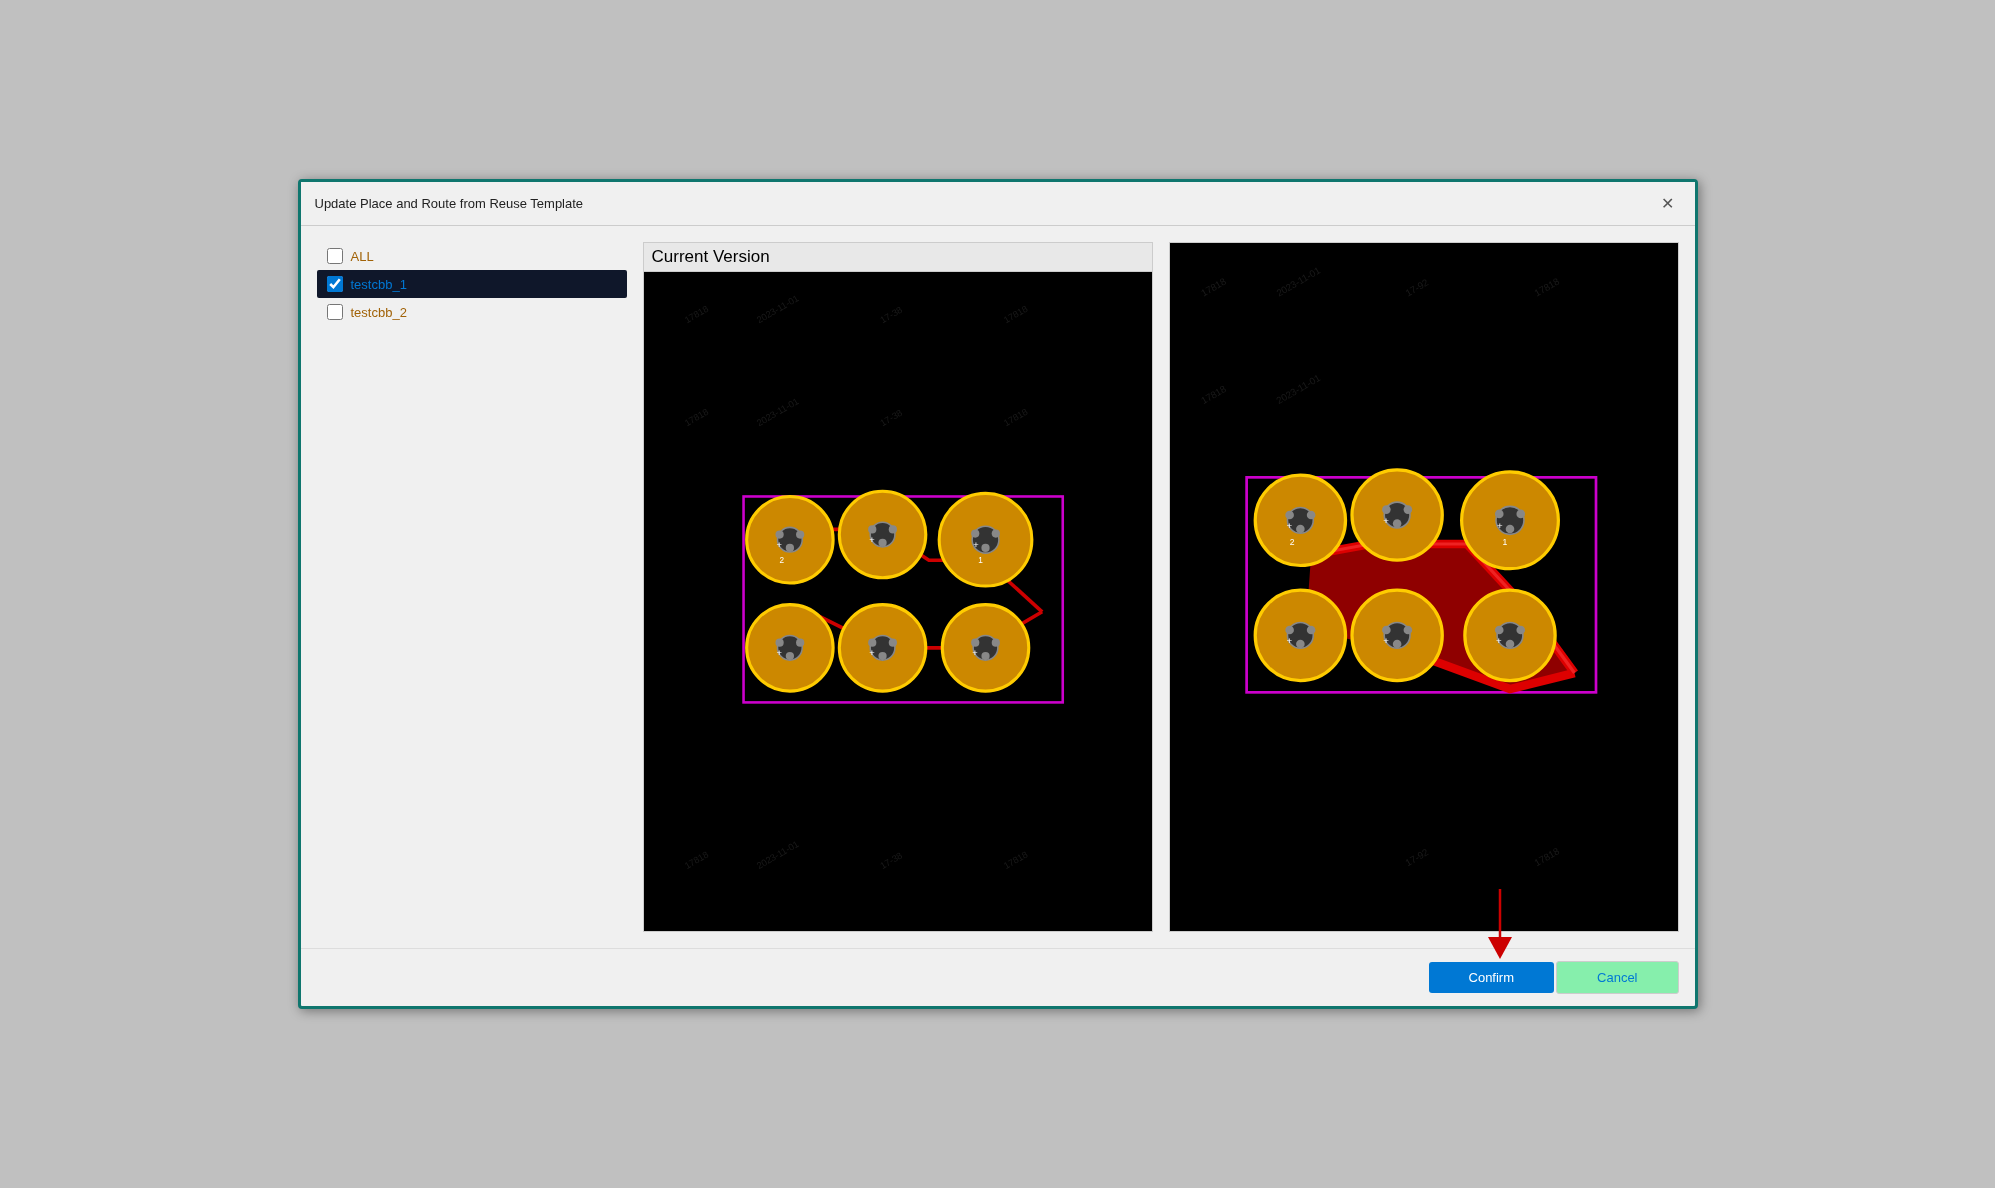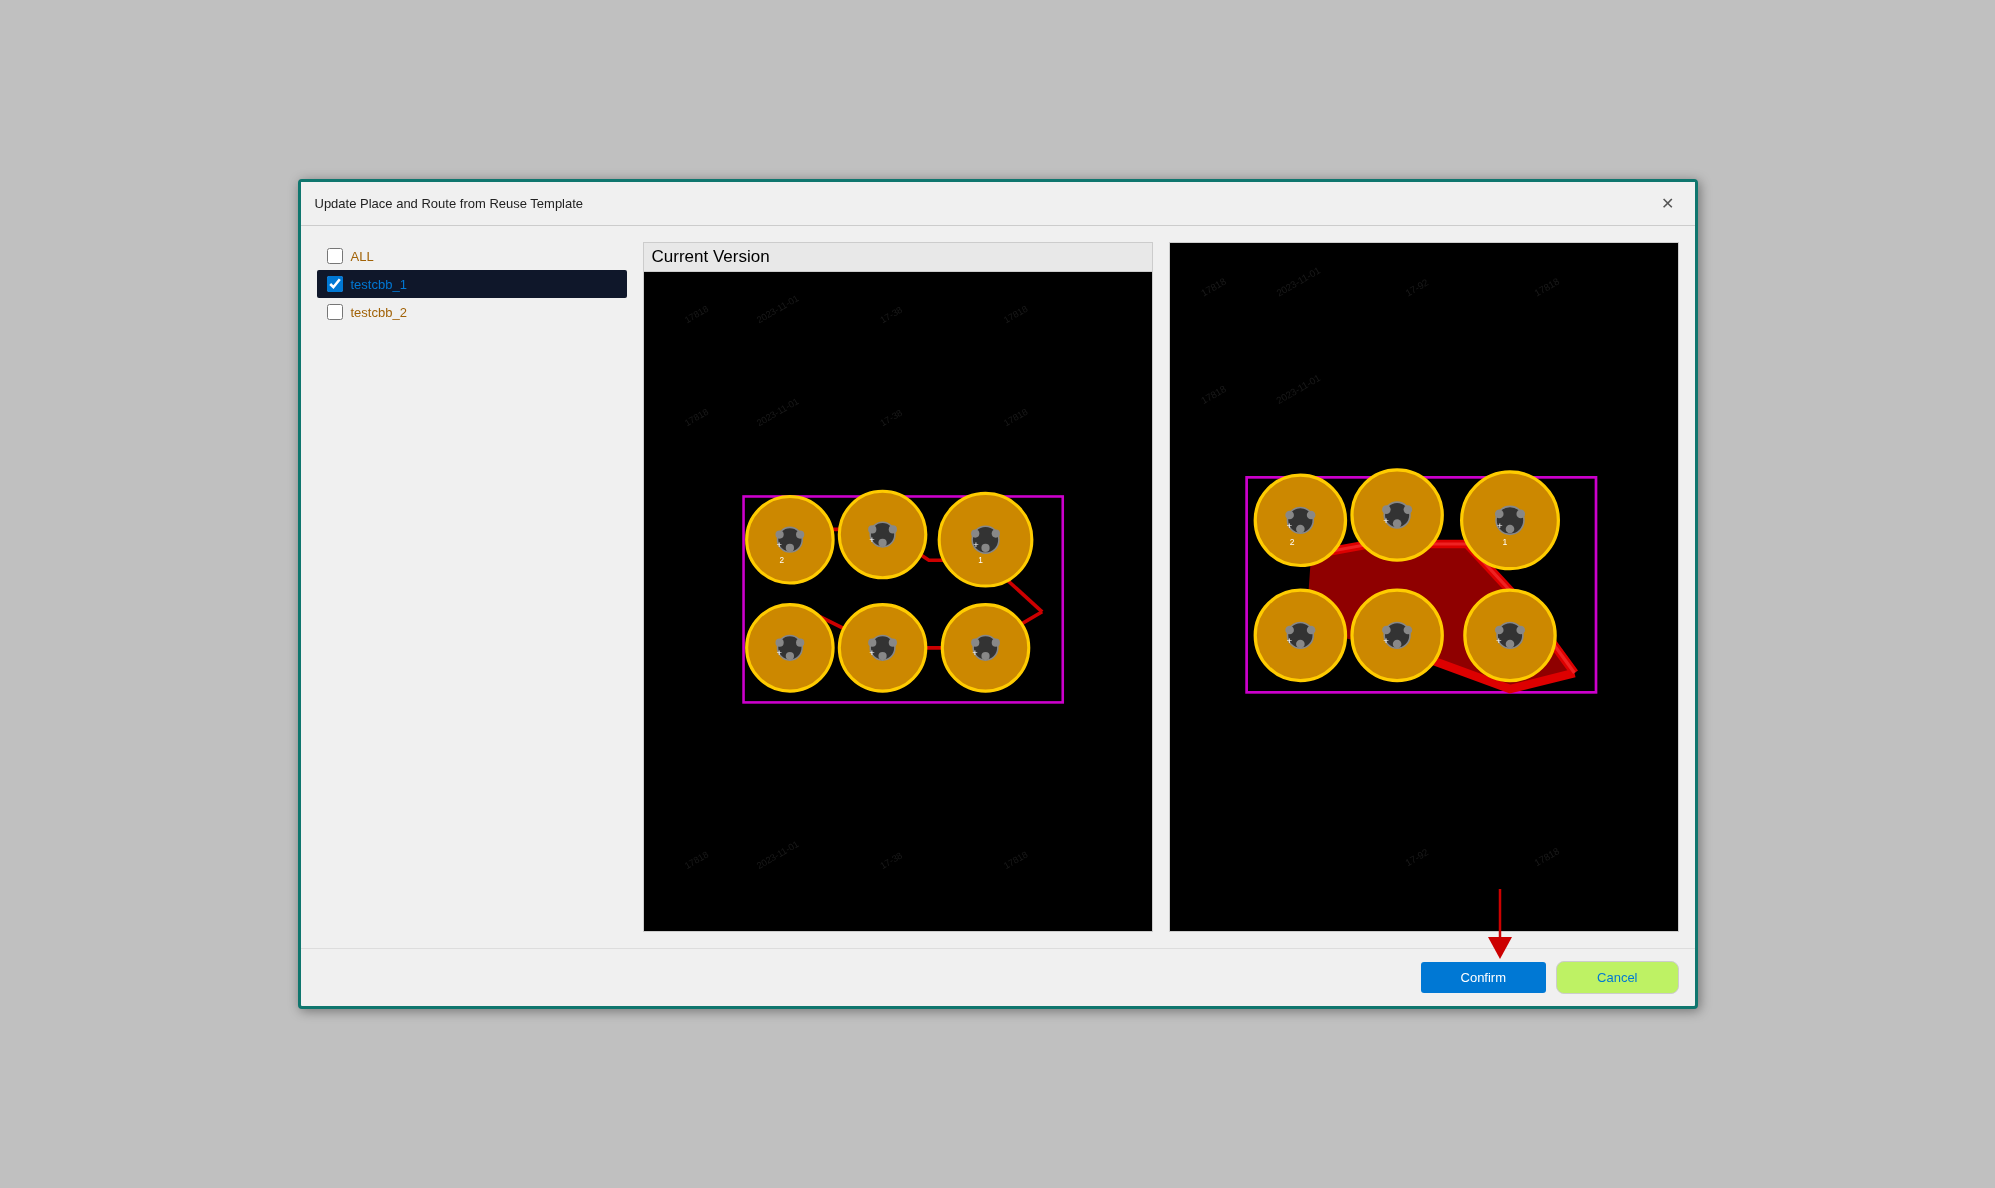--- a/index.html
+++ b/index.html
@@ -112,42 +112,42 @@
       width: 100%;
       height: 100%;
       position: absolute;
       top: 0; left: 0;
     }
     .dialog-footer {
       display: flex;
       justify-content: flex-end;
       align-items: center;
       padding: 12px 16px;
-      gap: 10px;
+      gap: 2px;
       border-top: 1px solid #ddd;
       position: relative;
     }
     .btn-confirm {
       background: #0078d4;
       color: #fff;
       border: none;
       padding: 8px 40px;
       font-size: 13px;
       cursor: pointer;
       border-radius: 3px;
       min-width: 100px;
     }
     .btn-cancel {
-      background: #bef264;
+      background: #86efac;
       color: #0078d4;
       border: 1px solid #ccc;
       padding: 8px 40px;
       font-size: 13px;
       cursor: pointer;
-      border-radius: 8px;
+      border-radius: 3px;
       min-width: 100px;
     }
     .arrow-indicator {
       position: absolute;
       right: 165px;
       top: -60px;
       width: 60px;
       height: 70px;
       pointer-events: none;
     }

